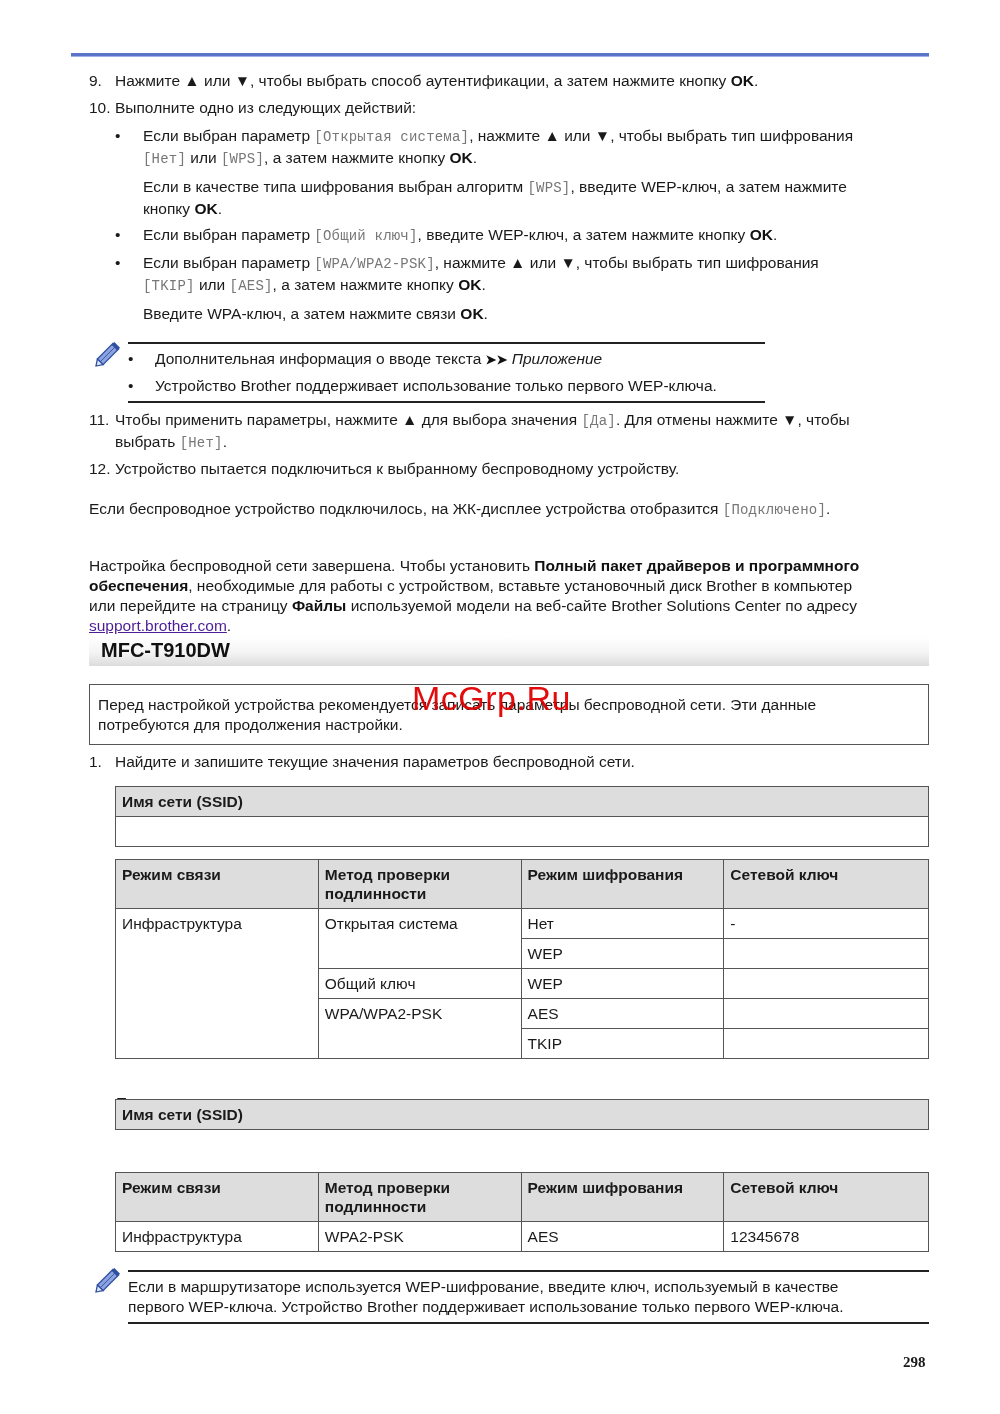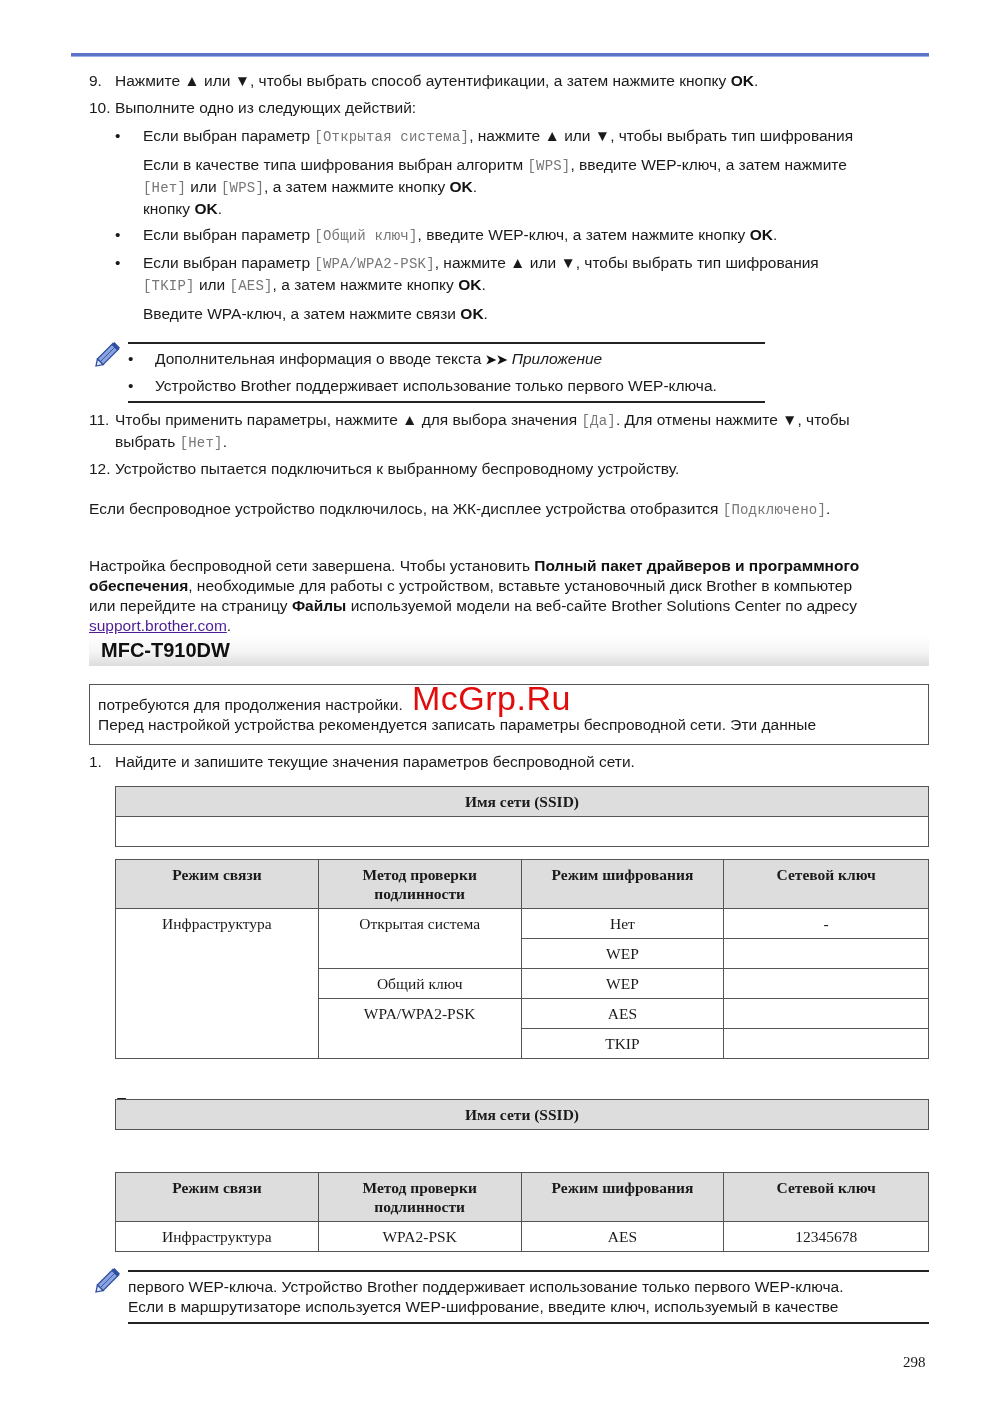--- a/index.html
+++ b/index.html
@@ -16,43 +16,43 @@
   .btext { margin-left: 28px; }
   .note-line { position: absolute; height: 2px; background: #222; }
   .pencil { position: absolute; }
   .link { color: #4c1d95; text-decoration: underline; }
   .section-head { position: absolute; left: 89px; top: 636px; width: 840px; height: 30px;
      background: linear-gradient(to bottom, #ffffff 0%, #f4f4f4 55%, #dcdcdc 100%); }
   .section-head span { position: absolute; left: 12px; top: 4px; font-size: 20px; font-weight: bold; color: #111; }
   .info-box { position: absolute; left: 89px; top: 684px; width: 840px; height: 61px; border: 1px solid #555; padding: 10px 8px; }
   .watermark { position: absolute; left: 412px; top: 688px; font-size: 34px; color: #e00000; opacity: 0.95; letter-spacing: 0.5px; text-align: right; }
   table { position: absolute; border-collapse: collapse; width: 814px; left: 115px; }
-  td, th { border: 1px solid #555; text-align: center; vertical-align: top; padding: 5px 6px; font-size: 15.5px; line-height: 19px; font-family: Liberation Serif, serif; }
+  td, th { border: 1px solid #555; text-align: left; vertical-align: top; padding: 5px 6px; font-size: 15.5px; line-height: 19px; }
   th { background: #dddddd; font-weight: bold; }
-  .page-num { position: absolute; left: 903px; top: 1352px; font-family: "Liberation Serif", serif; font-weight: normal; font-size: 15px; }
+  .page-num { position: absolute; left: 903px; top: 1352px; font-family: "Liberation Serif", serif; font-weight: bold; font-size: 15px; }
 </style>
 </head>
 <body>
 
 <div class="top-rule"></div>
 
 <div class="step" style="top:71px">
   <span class="num">9.</span><span>Нажмите ▲ или ▼, чтобы выбрать способ аутентификации, а затем нажмите кнопку </span><b>OK</b><span>.</span>
 </div>
 
 <div class="step" style="top:98px">
   <span class="num">10.</span><span>Выполните одно из следующих действий:</span>
 </div>
 
 <div class="bullet-row" style="top:126px">
   <span class="bullet">•</span>
   <div class="btext">
     <div><span>Если выбран параметр </span><span class="mono">[Открытая система]</span><span>, нажмите ▲ или ▼, чтобы выбрать тип шифрования</span></div>
+    <div style="margin-top:1px"><span class="mono">[Нет]</span><span> или </span><span class="mono">[WPS]</span><span>, а затем нажмите кнопку </span><b>OK</b><span>.</span></div>
     <div style="margin-top:8px"><span>Если в качестве типа шифрования выбран алгоритм </span><span class="mono">[WPS]</span><span>, введите WEP-ключ, а затем нажмите</span></div>
-    <div style="margin-top:1px"><span class="mono">[Нет]</span><span> или </span><span class="mono">[WPS]</span><span>, а затем нажмите кнопку </span><b>OK</b><span>.</span></div>
     <div style="margin-top:1px"><span>кнопку </span><b>OK</b><span>.</span></div>
   </div>
 </div>
 
 <div class="bullet-row" style="top:225px">
   <span class="bullet">•</span>
   <div class="btext"><span>Если выбран параметр </span><span class="mono">[Общий ключ]</span><span>, введите WEP-ключ, а затем нажмите кнопку </span><b>OK</b><span>.</span></div>
 </div>
 
 <div class="bullet-row" style="top:253px">
@@ -101,22 +101,22 @@
   <div><b>обеспечения</b><span>, необходимые для работы с устройством, вставьте установочный диск Brother в компьютер</span></div>
   <div><span>или перейдите на страницу </span><b>Файлы</b><span> используемой модели на веб-сайте Brother Solutions Center по адресу</span></div>
   <div><a class="link">support.brother.com</a><span>.</span></div>
 </div>
 
 <div class="section-head">
   <span>MFC-T910DW</span>
 </div>
 
 <div class="info-box">
+  <div>Перед настройкой устройства рекомендуется записать параметры беспроводной сети. Эти данные</div>
   <div>потребуются для продолжения настройки.</div>
-  <div>Перед настройкой устройства рекомендуется записать параметры беспроводной сети. Эти данные</div>
 </div>
 <div class="watermark">McGrp.Ru</div>
 
 <div class="step" style="top:752px">
   <span class="num">1.</span><span>Найдите и запишите текущие значения параметров беспроводной сети.</span>
 </div>
 
 <table style="top:786px">
   <tbody>
       <tr>
@@ -205,18 +205,18 @@
 <svg class="pencil" style="left:91px;top:1264px" width="34" height="32" viewBox="0 0 34 32">
   <g transform="rotate(-45 17 16)">
     <rect x="6" y="12" width="22" height="8" fill="#8aa3e0" stroke="#2f4f9f" stroke-width="1.3"></rect>
     <line x1="6" y1="16" x2="28" y2="16" stroke="#2f4f9f" stroke-width="0.8"></line>
     <polygon points="6,12 6,20 0,16" fill="#dfe6fa" stroke="#2f4f9f" stroke-width="1.3"></polygon>
     <rect x="26" y="12" width="4" height="8" fill="#2f4f9f"></rect>
   </g>
 </svg>
 <div class="note-line" style="left:128px;top:1270px;width:801px"></div>
 <div class="abs" style="left:128px;top:1277px;width:800px">
+  <div>Если в маршрутизаторе используется WEP-шифрование, введите ключ, используемый в качестве</div>
   <div>первого WEP-ключа. Устройство Brother поддерживает использование только первого WEP-ключа.</div>
-  <div>Если в маршрутизаторе используется WEP-шифрование, введите ключ, используемый в качестве</div>
 </div>
 <div class="note-line" style="left:128px;top:1322px;width:801px"></div>
 
 <div class="page-num">298</div>
 
 </body></html>

